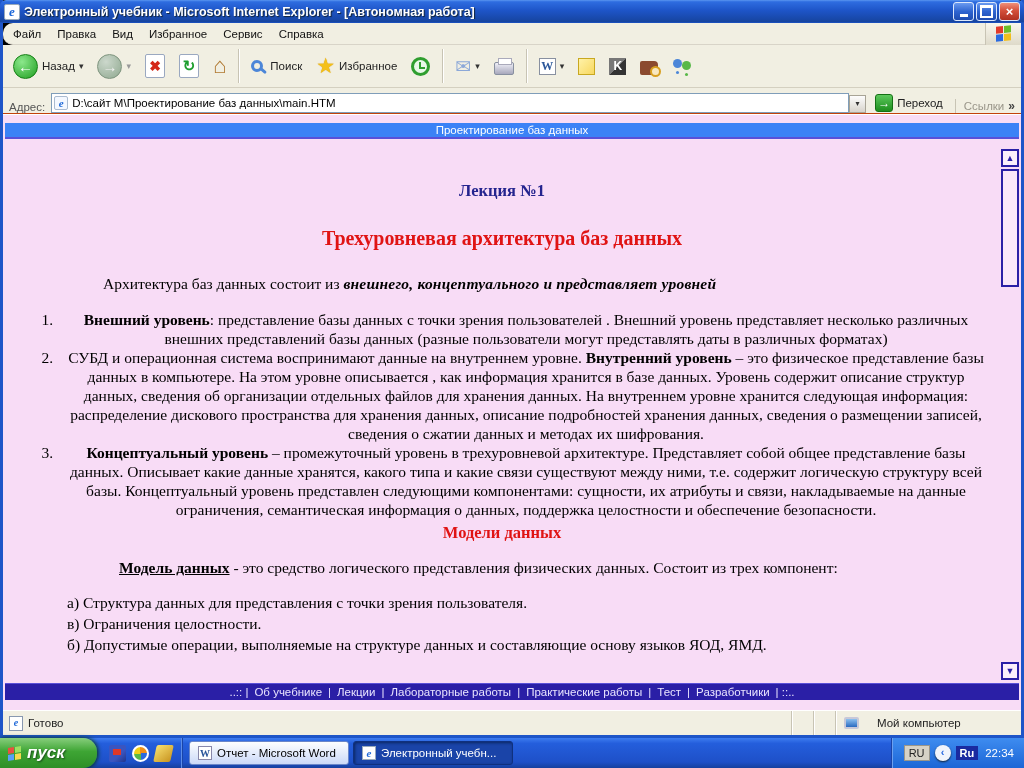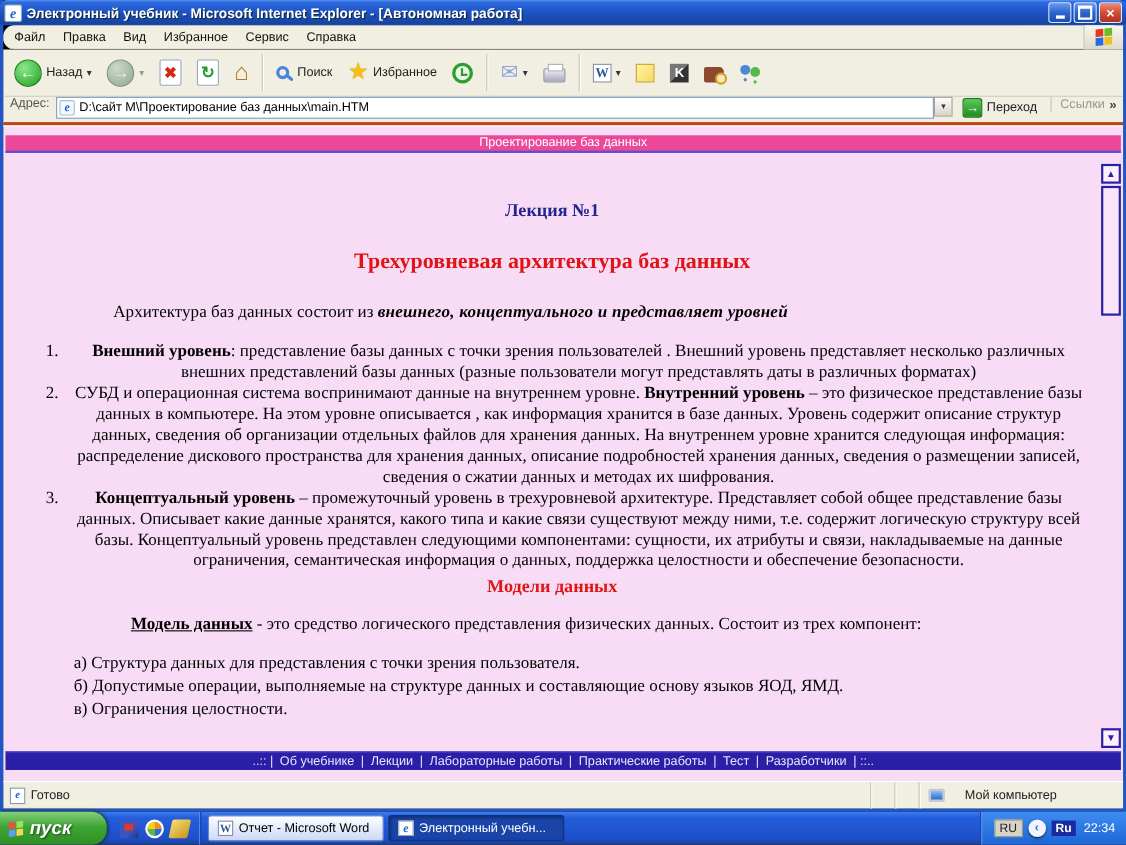--- a/index.html
+++ b/index.html
@@ -67,40 +67,40 @@
   .note-ico { width:17px; height:17px; background:linear-gradient(135deg,#FFF2A8, #F8D860); border:1px solid #C8A820; }
   .kasp-ico { width:17px; height:17px; background:linear-gradient(135deg,#777 50%,#333 50%); color:#fff;
               font:bold 12px/16px "Liberation Sans",sans-serif; text-align:center; }
   .book-ico { width:18px; height:14px; background:#8B4A2F; border-radius:2px 4px 4px 2px; position:relative; margin-top:3px;}
   .book-ico::after { content:""; position:absolute; right:-3px; bottom:-2px; width:7px; height:7px; border:2px solid #D8A020; border-radius:50%; background:#F8E8C0;}
   .msgr { position:relative; width:20px; height:18px; }
   .msgr::before { content:""; position:absolute; left:1px; top:2px; width:9px; height:9px; border-radius:50%; background:#4C86D8; box-shadow:0 9px 0 -3px #4C86D8;}
   .msgr::after { content:""; position:absolute; right:1px; top:4px; width:9px; height:9px; border-radius:50%; background:#58B848; box-shadow:0 9px 0 -3px #58B848;}
 
   
-  .addressbar { height:26px; flex:0 0 26px; background:#F1EFE2; display:flex; align-items:flex-start;
-                padding:0 4px 0 6px; border-bottom:3px solid #c2410c; }
+  .addressbar { height:26px; flex:0 0 26px; background:#F1EFE2; display:flex; align-items:flex-end;
+                padding:0 4px 0 6px; border-bottom:1px solid #c2410c; }
   .addr-label { font-size:11.5px; color:#555; margin-right:6px; }
   .addr-input { flex:1; height:20px; background:#fff; border:1px solid #7F9DB9; display:flex; align-items:center; padding:0 2px; }
   .addr-ie { width:14px; height:14px; background:#F4F8FF; border:1px solid #AABBD0; color:#1A66D8;
              font:bold italic 11px/12px "Liberation Serif",serif; text-align:center; margin-right:4px; border-radius:2px;}
   .addr-text { font-size:11.5px; color:#000; flex:1; white-space:nowrap; overflow:hidden; }
   .addr-drop { width:17px; height:18px; background:linear-gradient(#FDFDFD,#D8D4CC); border:1px solid #A8A496;
                font-size:8px; text-align:center; line-height:16px; color:#333; }
   .go-btn { display:flex; align-items:center; gap:4px; margin-left:5px; font-size:11.5px; color:#222; padding:1px 4px; }
   .go-ico { width:18px; height:18px; background:linear-gradient(180deg,#5CC85C,#1E8E1E); border:1px solid #147014;
             border-radius:3px; color:#fff; font-weight:bold; text-align:center; line-height:17px; font-size:12px; }
   .links-area { display:flex; align-items:center; gap:4px; margin-left:8px; padding-left:8px; border-left:1px solid #C8C4B4; }
   .links-label { font-size:11.5px; color:#9A968A; }
   .chev { font-size:12px; font-weight:bold; color:#444; margin-right:2px;}
 
   
   .content { flex:1; background:#F8DCF6; position:relative; display:flex; flex-direction:column;
              border-top:1px solid #fff; overflow:hidden; }
-  .banner { margin:8px 2px 0 2px; height:16px; background:#ec4899; border-bottom:2px solid #5A50D8;
+  .banner { margin:8px 2px 0 2px; height:16px; background:#3b82f6; border-bottom:2px solid #5A50D8;
             color:#FFFFFF; font-size:11.5px; text-align:center; line-height:15px; }
   .main-frame { flex:1; display:flex; overflow:hidden; }
   .doc { flex:1; font-family:"Liberation Serif", serif; font-size:15.5px; color:#000; line-height:19px;
          padding:0 6px 0 8px; overflow:hidden; }
   .lecture { text-align:center; font-weight:bold; font-size:16.5px; color:#24248E; margin-top:42px; }
   .doc-title { text-align:center; font-weight:bold; font-size:20px; color:#E01414; margin-top:29px; }
   .intro { margin-top:26px; text-indent:92px; }
   .intro b i { letter-spacing:0.2px; }
   ol.levels { margin:17px 0 0 24px; padding-left:22px; }
   ol.levels li { padding-left:2px;text-align:center; }
@@ -291,22 +291,22 @@
             <li><span></span><b>Внешний уровень</b><span>: представление базы данных с точки зрения пользователей . Внешний уровень представляет несколько различных внешних представлений базы данных (разные пользователи могут представлять даты в различных форматах)</span></li>
             <li><span>СУБД и операционная система воспринимают данные на внутреннем уровне. </span><b>Внутренний уровень</b><span> – это физическое представление базы данных в компьютере. На этом уровне описывается , как информация хранится в базе данных. Уровень содержит описание структур данных, сведения об организации отдельных файлов для хранения данных. На внутреннем уровне хранится следующая информация: распределение дискового пространства для хранения данных, описание подробностей хранения данных, сведения о размещении записей, сведения о сжатии данных и методах их шифрования.</span></li>
             <li><span></span><b>Концептуальный уровень</b><span> – промежуточный уровень в трехуровневой архитектуре. Представляет собой общее представление базы данных. Описывает какие данные хранятся, какого типа и какие связи существуют между ними, т.е. содержит логическую структуру всей базы. Концептуальный уровень представлен следующими компонентами: сущности, их атрибуты и связи, накладываемые на данные ограничения, семантическая информация о данных, поддержка целостности и обеспечение безопасности.</span></li>
           </ol>
           <div class="models-heading">Модели данных</div>
           <div class="model-def">
             <b>Модель данных</b><span> - это средство логического представления физических данных. Состоит из трех компонент:</span>
           </div>
           <div class="components">
             <div>а) Структура данных для представления с точки зрения пользователя.</div>
+            <div>в) Ограничения целостности.</div>
             <div>б) Допустимые операции, выполняемые на структуре данных и составляющие основу языков ЯОД, ЯМД.</div>
-            <div>в) Ограничения целостности.</div>
           </div>
         </div>
         <div class="scrollcol">
           <span class="scroll-btn">▲</span>
           <span class="scroll-thumb"></span>
           <span class="scroll-btn down">▼</span>
         </div>
       </div>
 
       <div class="footerbar">

